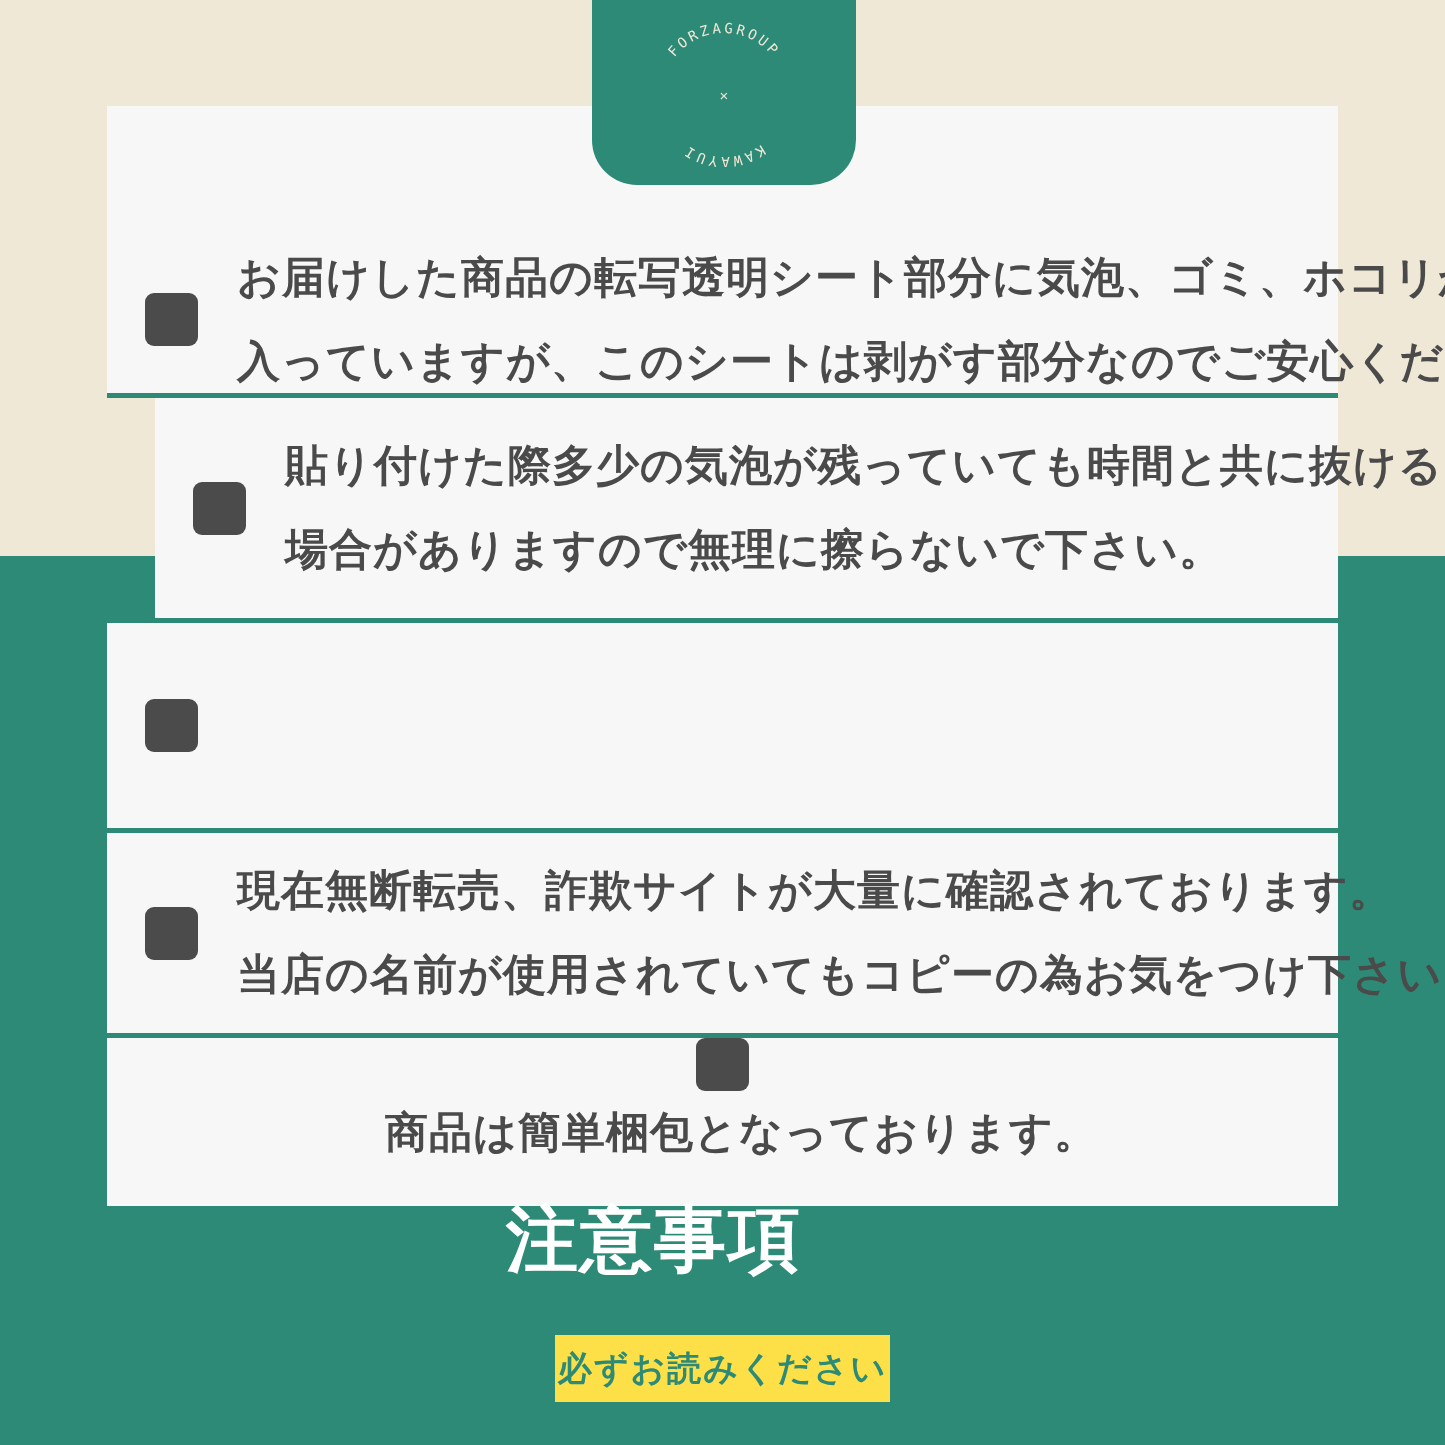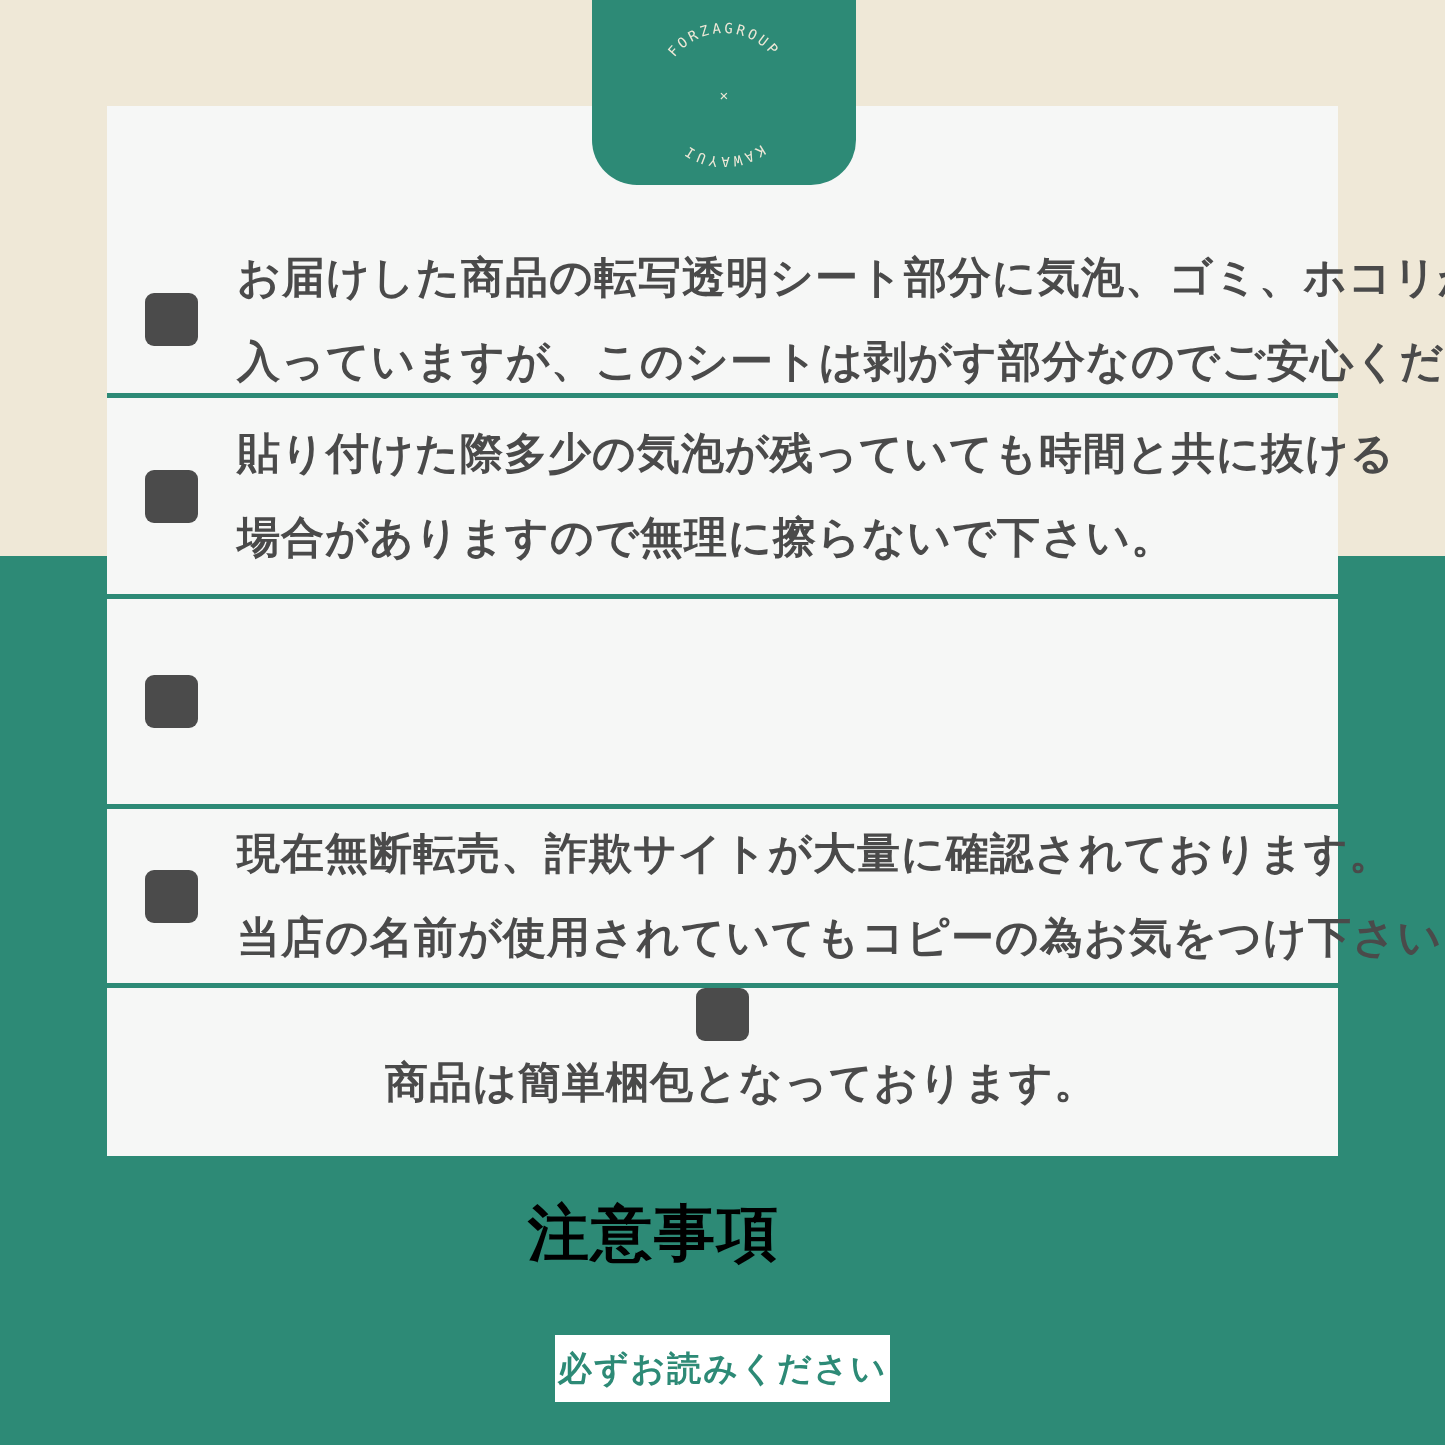--- a/index.html
+++ b/index.html
@@ -16,47 +16,47 @@
   .panel {
     position:absolute; left:107px; top:106px; width:1231px;
     display:flex; flex-direction:column;
   }
   .notice {
     background:#F6F7F6;
     display:flex; align-items:center;
     padding-left:38px; box-sizing:border-box;
   }
   .notice-1 { height:287px; padding-top:140px; }
-  .notice-2 { height:196px; }
+  .notice-2 { height:220px;margin-left:48px; }
   .notice-3 { height:205px; }
-  .notice-4 { height:174px; }
+  .notice-4 { height:200px; }
   .notice-5 { height:168px;flex-direction:column; }
   .divider { height:5px; background:#2D8A76; }
   .checkbox {
     width:53px; height:53px; border-radius:9px; background:#4B4B4B;
     flex:none; margin-right:39px;
   }
   .notice-text {
     font-size:43px; font-weight:bold; color:#4A4A4A;
     line-height:1.95; letter-spacing:1px; white-space:nowrap;
   }
   
   .badge {
     position:absolute; left:592px; top:0; width:264px; height:185px;
     background:#2D8A76; border-radius:0 0 45px 45px; z-index:5;
   }
   
   .footer-title {
     position:absolute; top:1200px; left:0; width:1308px;
-    text-align:center; font-size:61px; font-weight:900;
-    color:#000000; letter-spacing:2px; line-height:1.1;
+    text-align:center; font-size:72px; font-weight:900;
+    color:#ffffff; letter-spacing:2px; line-height:1.1;
   }
   .read-button {
     position:absolute; top:1335px; left:555px; width:335px; height:67px;
-    background:#ffffff; display:flex; align-items:center; justify-content:center;
+    background:#fde047; display:flex; align-items:center; justify-content:center;
   }
   .read-button span {
     font-size:34px; font-weight:bold; color:#2D8A76; letter-spacing:2px;
   }
 </style>
 </head>
 <body>
 
 <div class="bg-top"></div>
 

